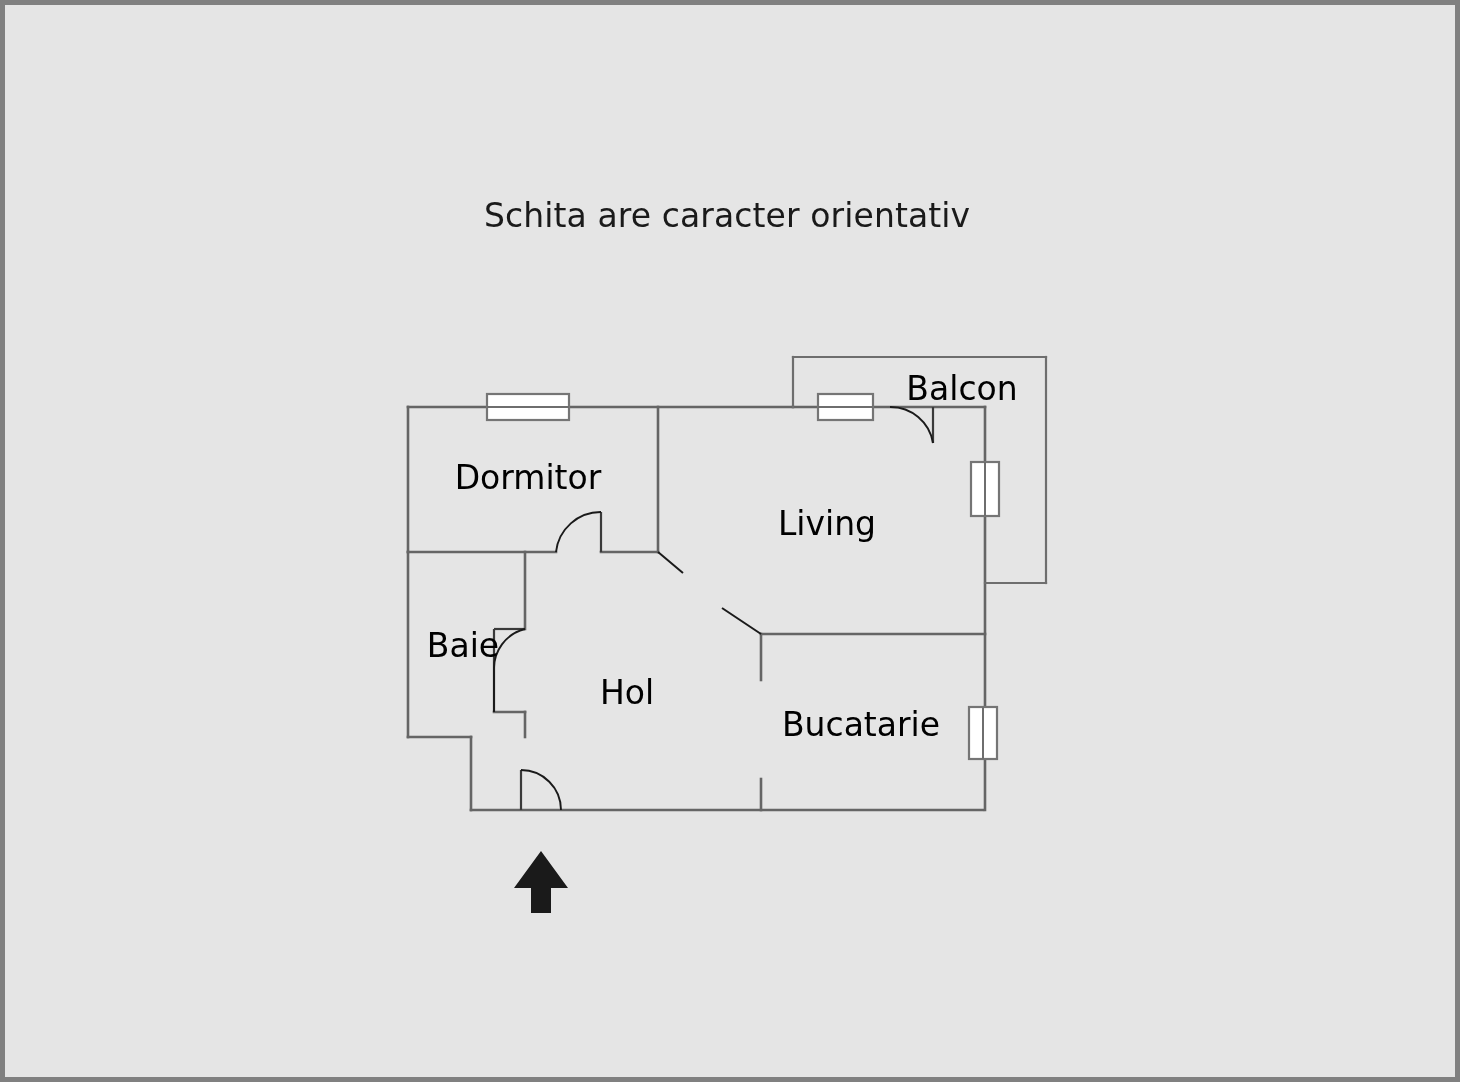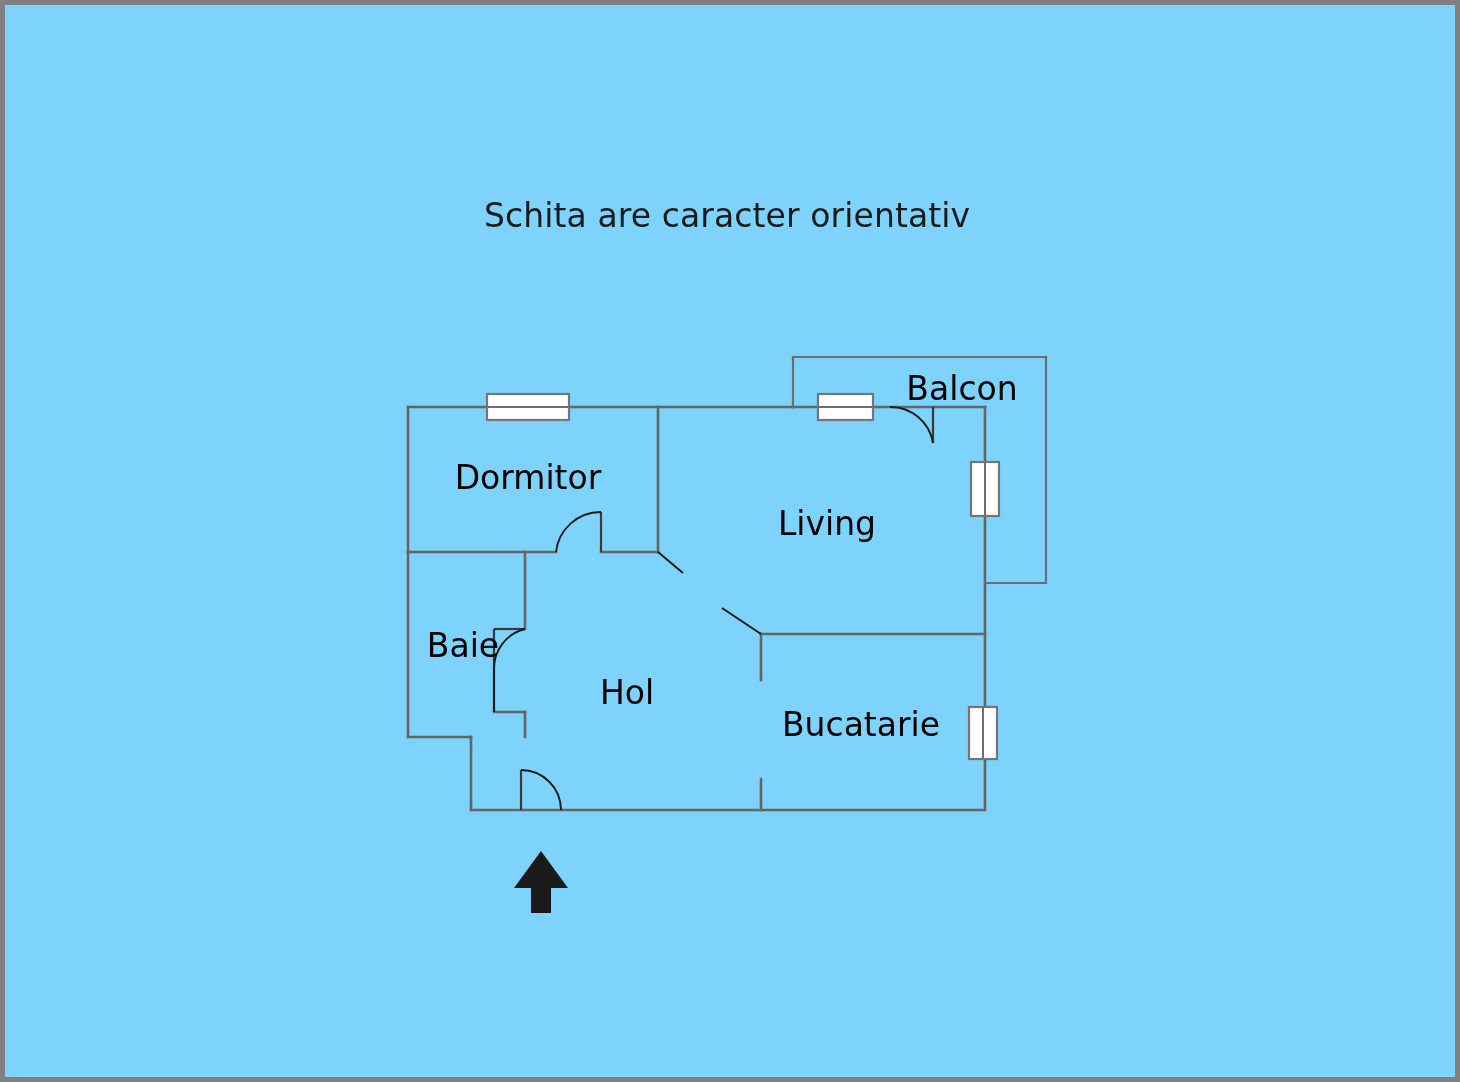--- a/index.html
+++ b/index.html
@@ -8,21 +8,21 @@
     padding: 0;
     background: #ffffff;
   }
   body {
     font-family: "DejaVu Sans", "Liberation Sans", sans-serif;
   }
   #page {
     position: relative;
     width: 1460px;
     height: 1082px;
-    background: #7dd3fc;
+    background: #e5e5e5;
     box-sizing: border-box;
     overflow: hidden;
   }
   #page-border {
     position: absolute;
     left: 0;
     top: 0;
     width: 1460px;
     height: 1082px;
     box-sizing: border-box;

